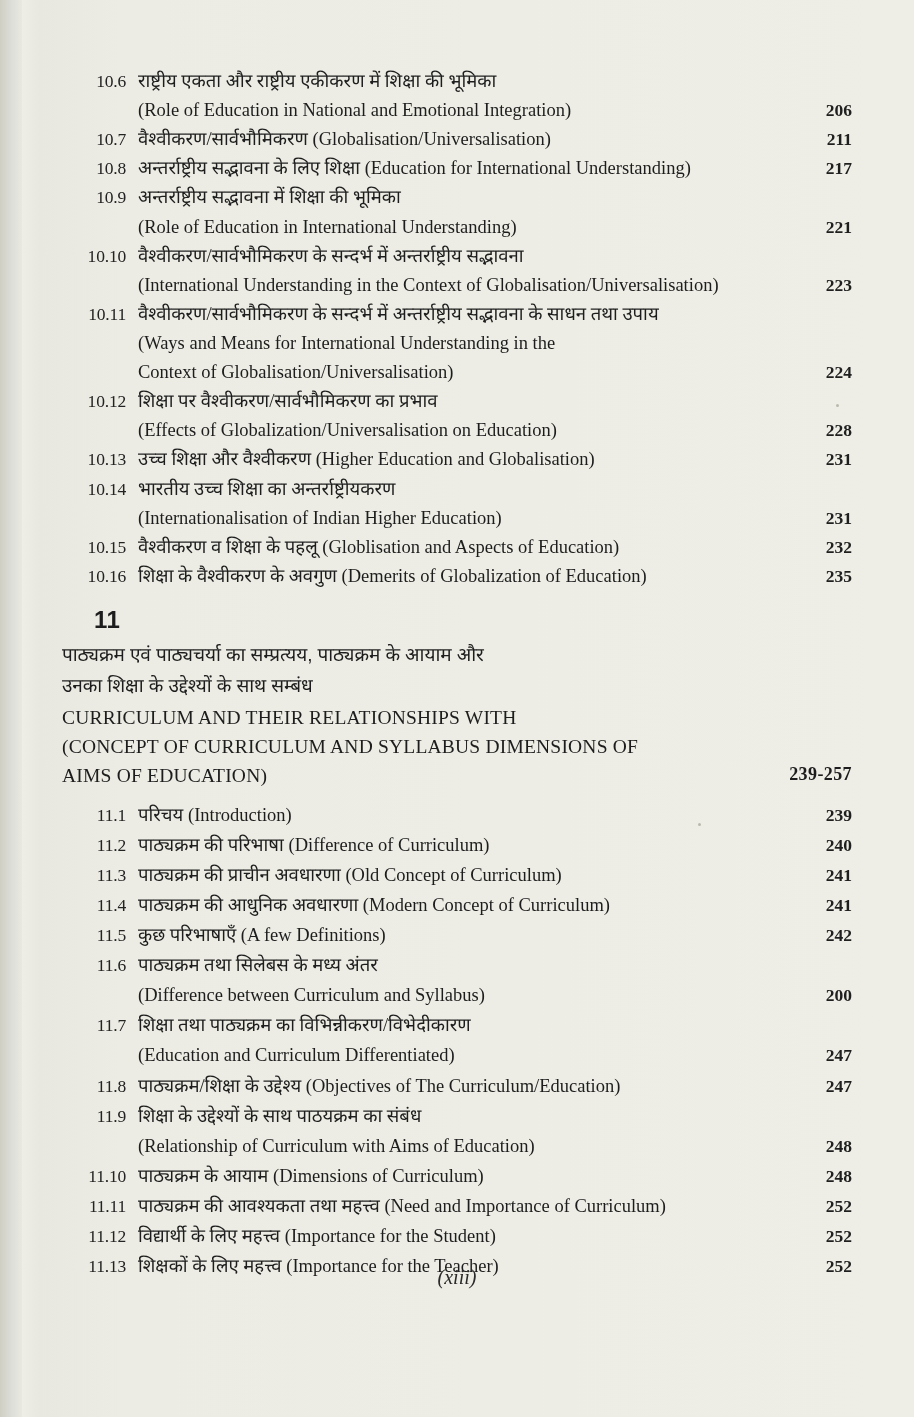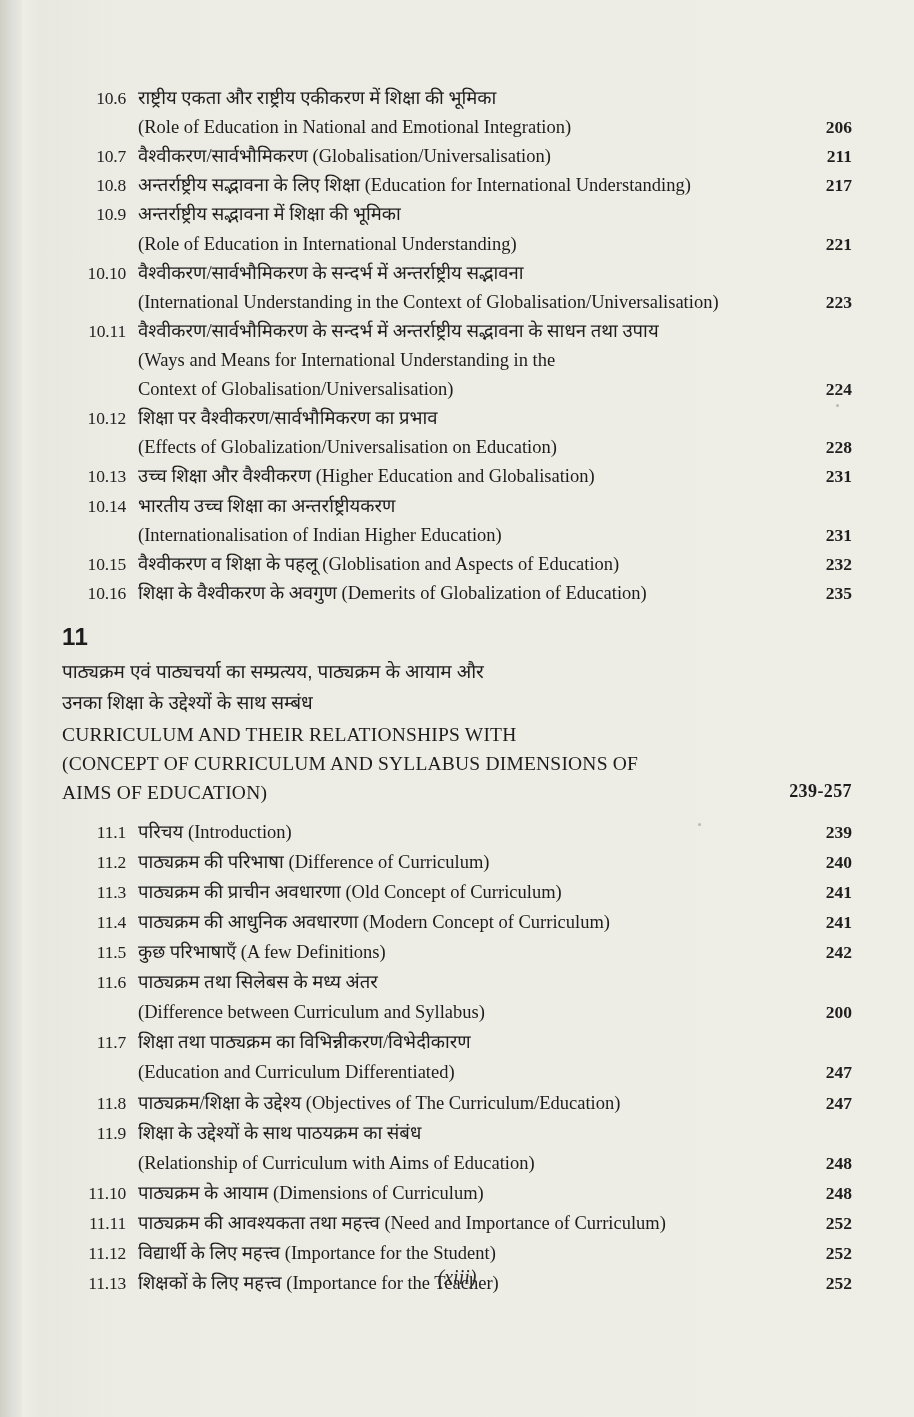--- a/index.html
+++ b/index.html
@@ -25,21 +25,21 @@
     position: absolute;
     left: 0;
     top: 0;
     width: 22px;
     height: 100%;
     background: linear-gradient(90deg, #cfcfc4 0%, #dededa 55%, #e9e9e1 100%);
   }
   .content {
     position: absolute;
     left: 62px;
-    top: 84px;
+    top: 67px;
     width: 790px;
   }
   .row {
     display: flex;
     align-items: baseline;
     margin-bottom: 1px;
   }
   .num {
     width: 62px;
     flex: 0 0 62px;
@@ -74,20 +74,21 @@
   }
   .cont-line .num { visibility: hidden; }
 
   .chapter-number {
     font-family: "Liberation Sans", sans-serif;
     font-weight: bold;
     font-size: 24px;
     margin-top: 16px;
     margin-bottom: 6px;
     letter-spacing: 0.5px;
+    margin-left: 32px;
   }
   .chapter-title-hi {
     font-family: "Liberation Sans", sans-serif;
     font-size: 19px;
     line-height: 1.55;
     margin-bottom: 2px;
     letter-spacing: -0.1px;
   }
   .chapter-title-en {
     font-size: 19.5px;

